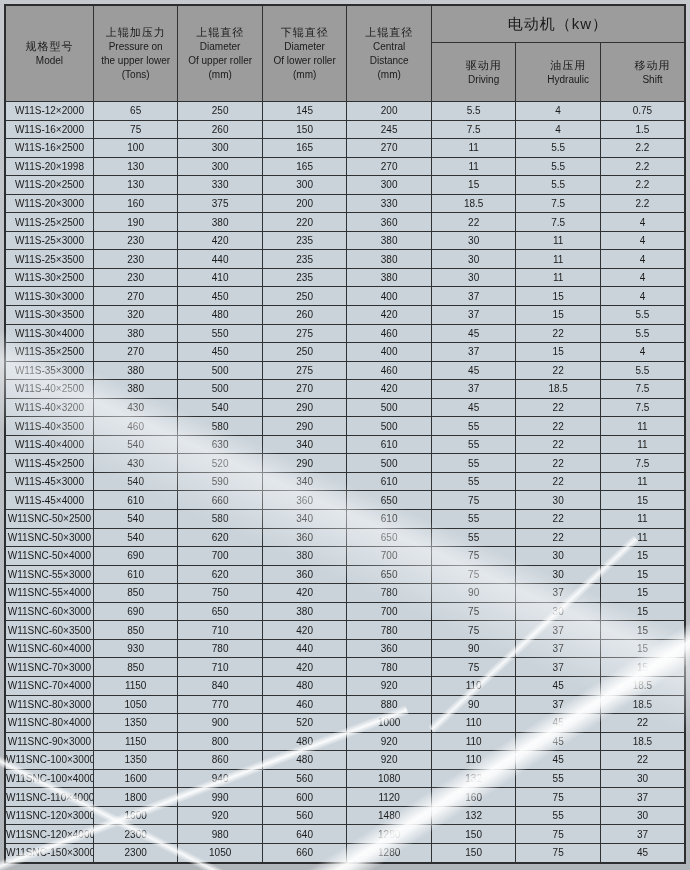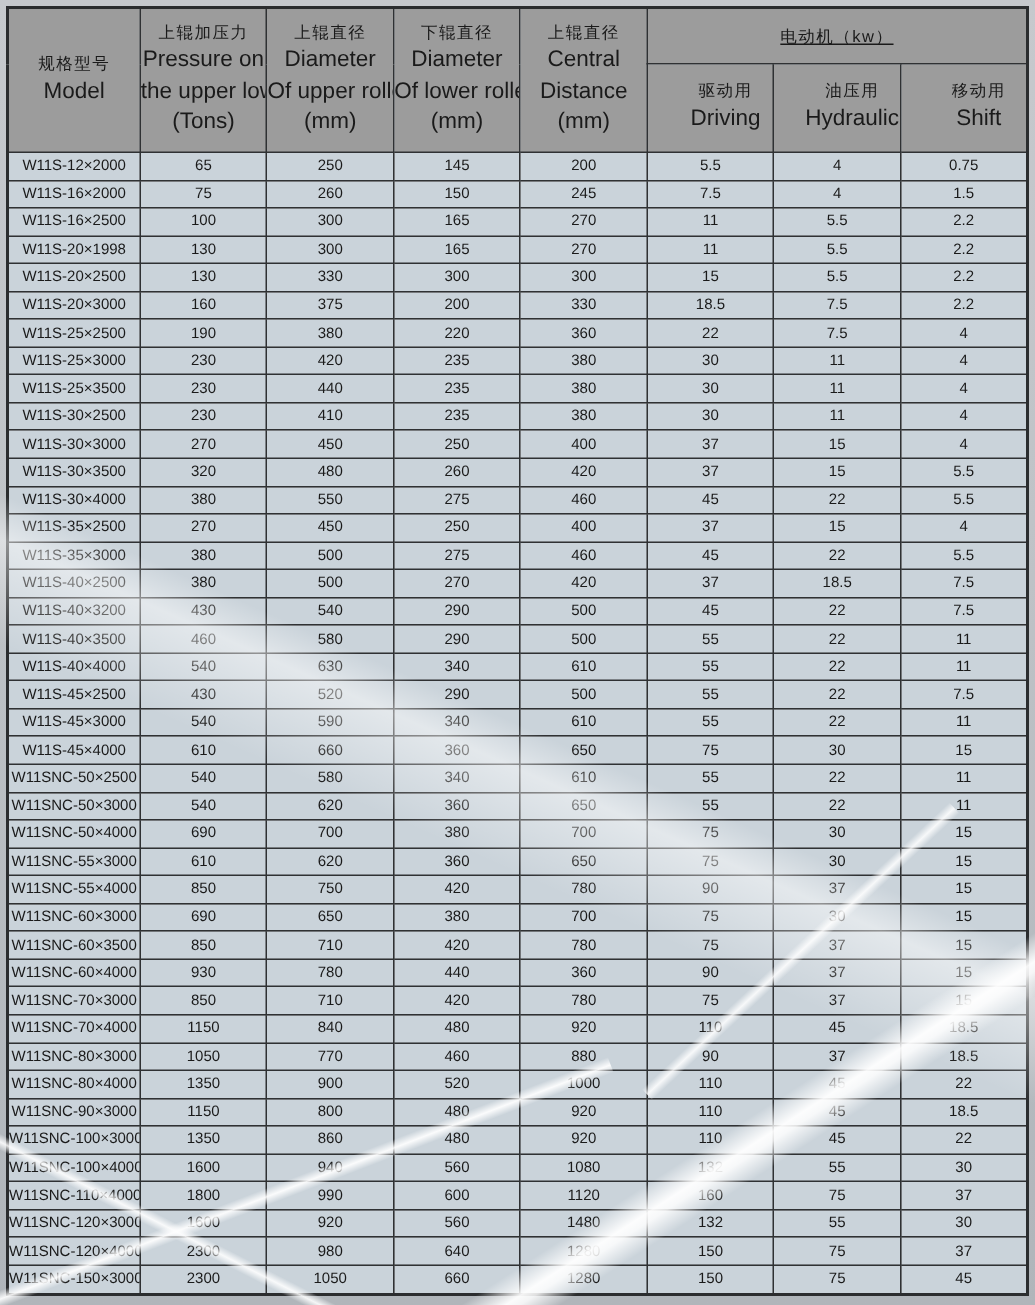--- a/index.html
+++ b/index.html
@@ -24,23 +24,23 @@
     border:1.5px solid #2f3133;
     text-align:center;vertical-align:middle;
     color:#1a1a1a;overflow:hidden;white-space:nowrap;
   }
   table.spec{border:2.5px solid #2b2d2f;}
   th{
     background:#9c9c9c;
     font-weight:normal;
     padding:2px 0;
   }
-  th .hl{line-height:1.38;font-size:15px;}
+  th .hl{line-height:1.38;font-size:10px;}
   th .hl:first-child{font-size:11px;letter-spacing:1px;}
-  th.group{font-size:11px;letter-spacing:1px;height:32px;text-decoration:underline;}
+  th.group{font-size:15px;letter-spacing:1px;height:32px;}
   tr.subhead th{height:54px;padding-left:20px;}
   td{
     background:#cad3da;
     font-size:10px;
     padding:0;
   }
   col.c0{width:13.0%;}
   col.cn{width:12.43%;}
   
   .ribbons{position:absolute;inset:0;z-index:5;pointer-events:none;}

